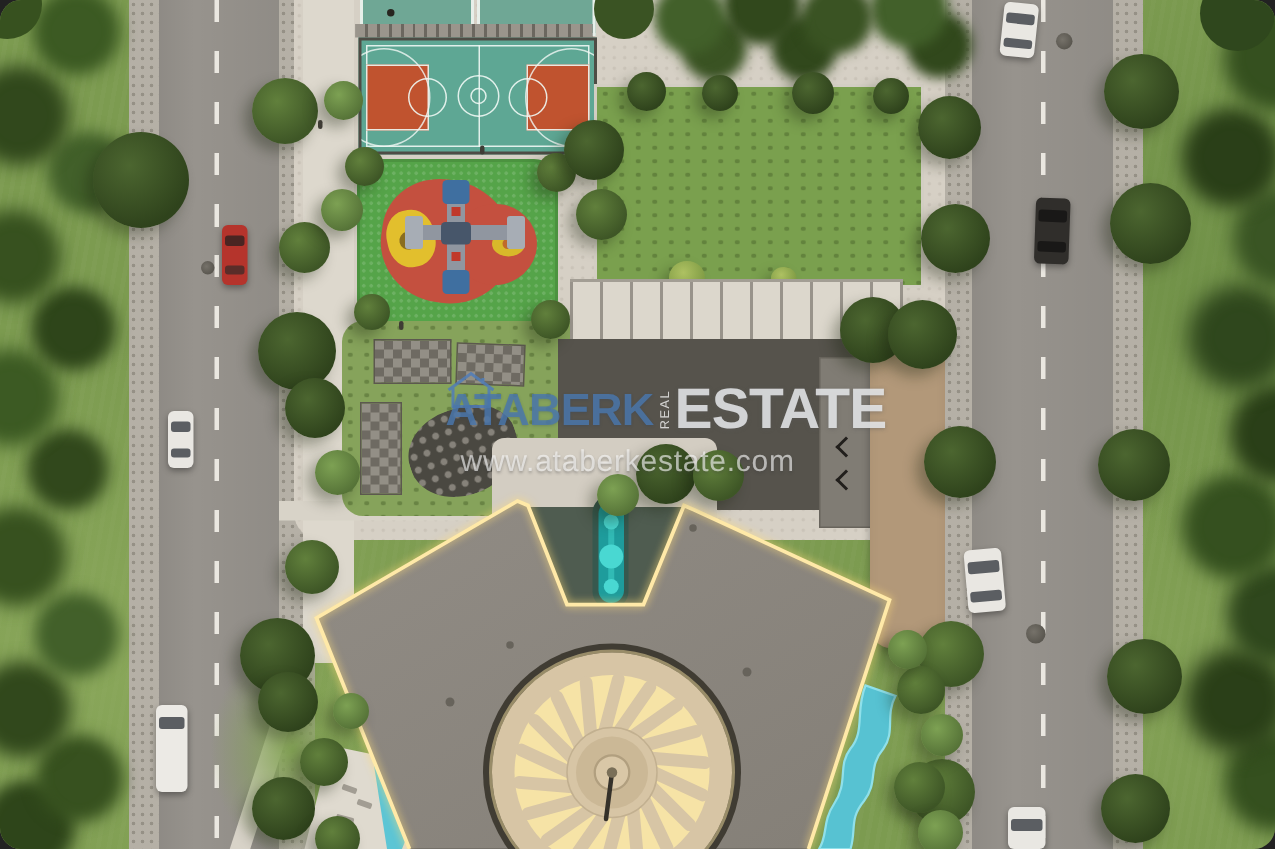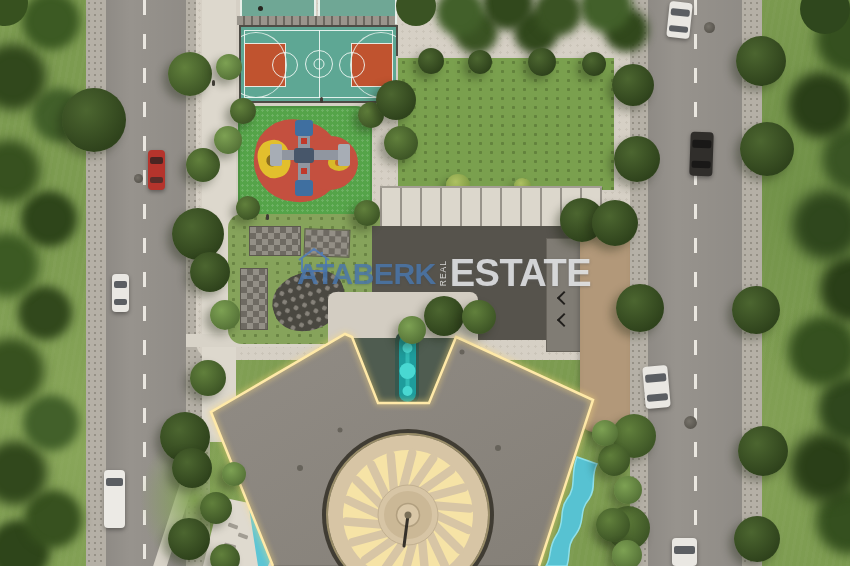--- a/index.html
+++ b/index.html
@@ -5,20 +5,21 @@
   html,body{margin:0;padding:0;background:#222;}
   .scene{
     position:relative;width:850px;height:566px;overflow:hidden;
     font-family:"Liberation Sans",sans-serif;
     background-color:#7c9b50;
     background-image:
       radial-gradient(420px 300px at 8% 78%, rgba(148,176,98,.55), transparent 70%),
       radial-gradient(380px 280px at 92% 30%, rgba(104,138,66,.55), transparent 70%),
       radial-gradient(300px 220px at 88% 80%, rgba(140,168,92,.45), transparent 70%),
       repeating-linear-gradient(100deg, rgba(255,255,255,.025) 0 3px, transparent 3px 7px);
+    border-radius: 14px;
   }
   .abs{position:absolute;}
   .rd{background:#97938d;background-image:linear-gradient(90deg, rgba(0,0,0,.06), transparent 30%, rgba(0,0,0,.05));}
   .sw{background-color:#b5b0a6;background-image:radial-gradient(rgba(90,85,75,.35) 1px, transparent 1.4px);background-size:6px 6px;}
   .lane{width:3px;background:repeating-linear-gradient(180deg,#eae7e0 0 15px,transparent 15px 34px);}
   .manhole{border-radius:50%;background:radial-gradient(circle at 40% 40%, #76726a, #4e4b44);}
   .car{position:absolute;border-radius:4px;box-shadow:0 2px 4px rgba(0,0,0,.35);}
   .car .glass{position:absolute;left:2px;right:2px;border-radius:2px;background:#5b5e62;}
   .tree{position:absolute;border-radius:50%;box-shadow:-5px 5px 9px rgba(25,35,15,.35);}
   .tree.dk{background:radial-gradient(circle at 38% 35%, #4c6630, #2f431c 72%);}
@@ -277,15 +278,16 @@
 
   <div class="wm" style="left:0;top:0;width:850px;height:566px;pointer-events:none">
     <svg class="abs" style="left:296px;top:247px" width="36" height="26" viewBox="0 0 36 26">
       <path d="M3,13 L18,2 L33,13 M6,11 V24 H30 V11 M26,5 V9" fill="none" stroke="rgba(80,125,185,.85)" stroke-width="2"></path>
     </svg>
     <div class="wm-row">
       <span class="wm-b1">ATABERK</span>
       <span class="wm-vert">REAL</span>
       <span class="wm-b2">ESTATE</span>
     </div>
+    <div class="wm-url">www.ataberkestate.com</div>
   </div>
 
 </div>
 
 </body></html>

